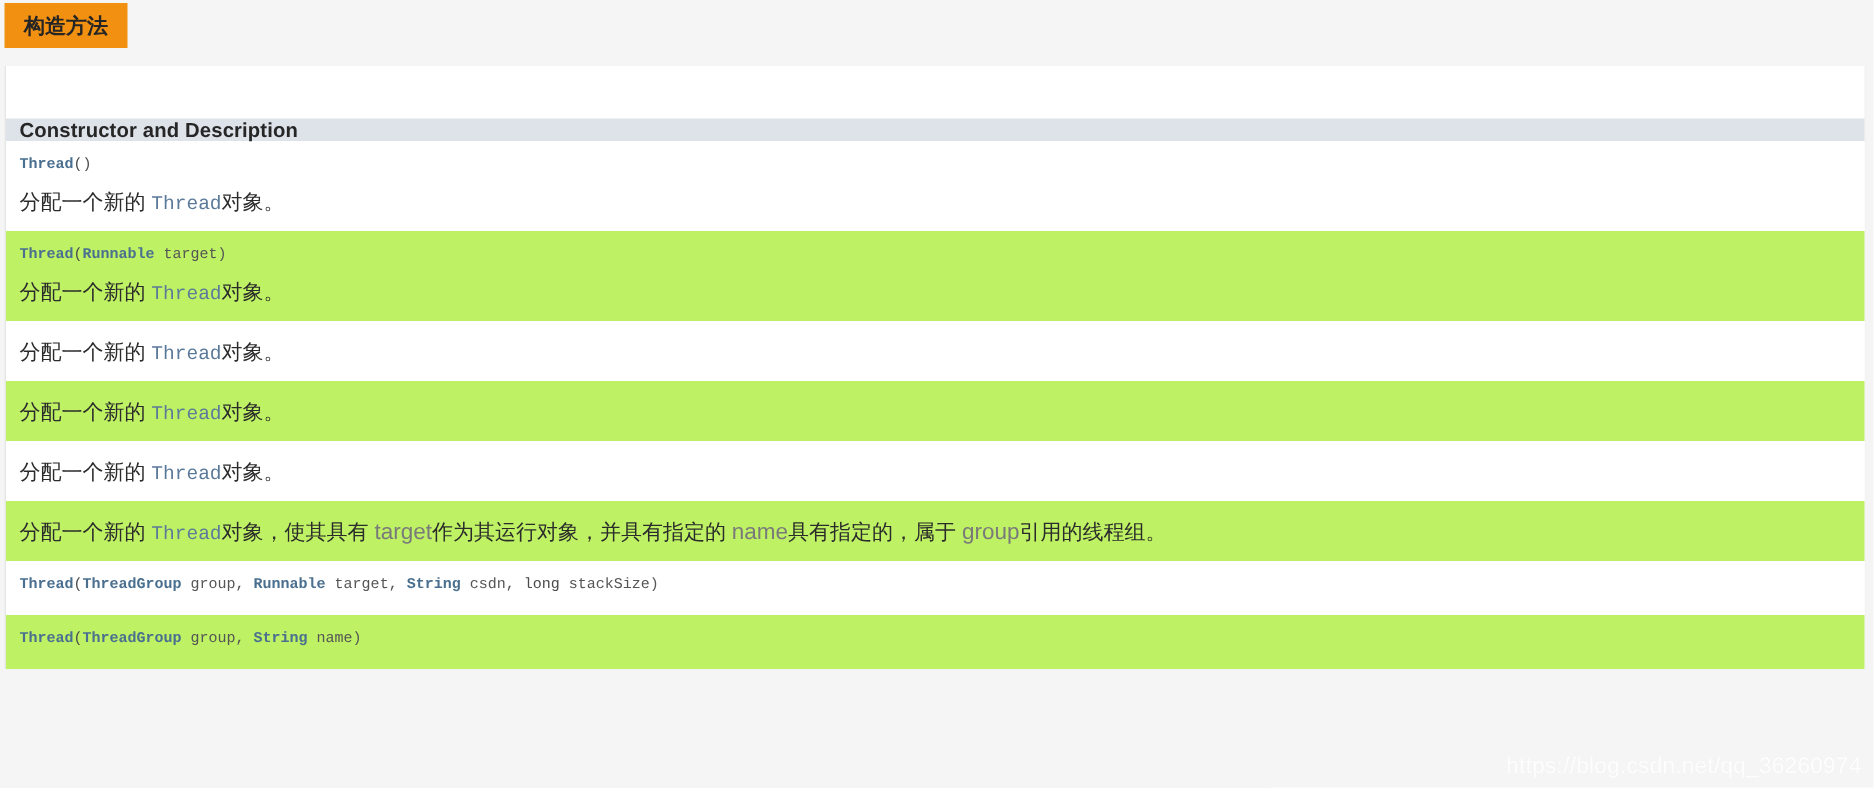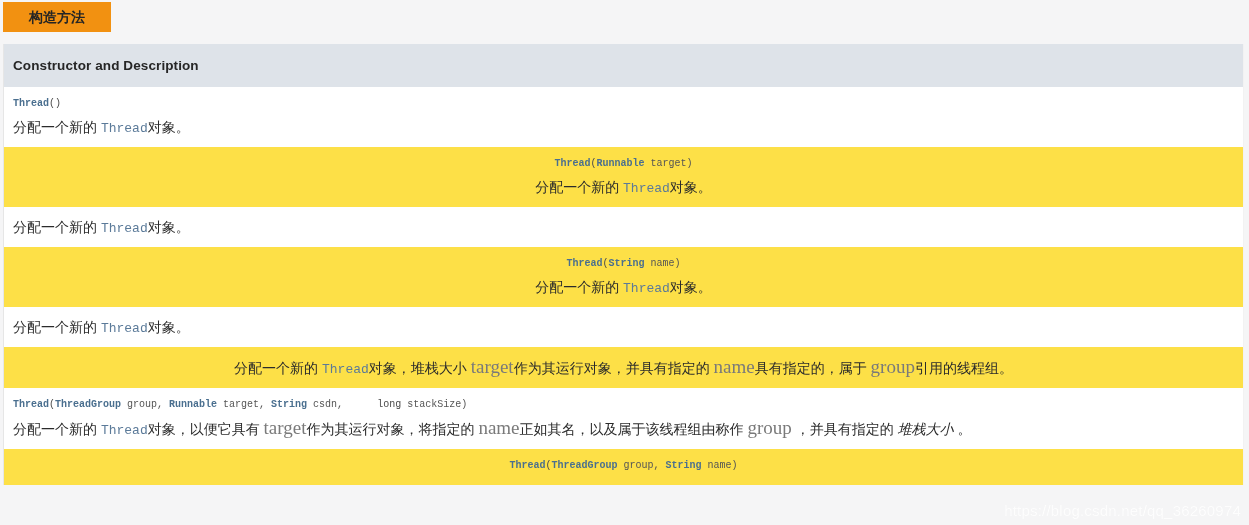--- a/index.html
+++ b/index.html
@@ -26,61 +26,61 @@
   }
   .tab {
     position: absolute;
     left: 3px;
     top: 2px;
     height: 30px;
     background: #f29111;
     color: #252525;
     font-size: 14px;
     font-weight: bold;
-    padding: 0 26px;
+    padding: 0 13px;
     display: flex;
     align-items: center;
     box-sizing: border-box;
     line-height: 1;
   }
 
   
   .table-wrap {
     position: absolute;
     left: 3px;
     top: 44px;
     width: 1241px;
     border-left: 1px solid #e6e6e6;
     border-right: 1px solid #f2f2f2;
     box-sizing: border-box;
     background: #ffffff;
   }
   .table-head {
-    height: 43px;
+    height: 15px;
     background: #dee3e9;
     display: flex;
     align-items: center;
     padding-left: 9px;
     box-sizing: border-box;
+    margin-top: 35px;
   }
   .table-head-label {
     font-size: 13.5px;
     font-weight: bold;
     color: #262626;
     letter-spacing: 0.1px;
   }
 
   .row {
     padding: 7px 9px 9px 9px;
     box-sizing: border-box;
     background: #ffffff;
   }
   .row.alt {
-    background: #fde047;
-    text-align: center;
+    background: #bef264;
   }
 
   .sig {
     font-family: "Liberation Mono", "DejaVu Sans Mono", monospace;
     font-size: 10px;
     line-height: 20px;
     white-space: pre;
     color: #4a4a4a;
   }
   .sig .type {
@@ -88,38 +88,37 @@
     font-weight: bold;
   }
   .sig .punct {
     color: #4a4a4a;
   }
   .sig .param {
     color: #555555;
   }
   .sig .kw {
     color: #4a4a4a;
-    margin-left: 28px;
   }
 
   .desc {
     font-size: 14px;
     line-height: 18px;
     color: #2b2b2b;
     margin-top: 4px;
     white-space: pre-wrap;
   }
   .desc .codelink {
     font-family: "Liberation Mono", "DejaVu Sans Mono", monospace;
     font-size: 13px;
     color: #5b7a99;
   }
   .desc .code {
-    font-family: Liberation Serif, serif;
-    font-size: 19px;
+    font-family: Liberation Sans, sans-serif;
+    font-size: 15px;
     color: #7a7a7a;
   }
   .desc .em {
     font-style: italic;
     color: #2b2b2b;
   }
 
   
   .watermark {
     position: absolute;
@@ -153,32 +152,30 @@
         <div class="desc"><span>分配一个新的 </span><span class="codelink">Thread</span><span>对象。</span></div>
       </div>
       <div class="row alt">
         <div class="sig"><span class="type">Thread</span><span class="punct">(</span><span class="type">Runnable</span><span class="param"> target)</span></div>
         <div class="desc"><span>分配一个新的 </span><span class="codelink">Thread</span><span>对象。</span></div>
       </div>
       <div class="row">
         <div class="desc"><span>分配一个新的 </span><span class="codelink">Thread</span><span>对象。</span></div>
       </div>
       <div class="row alt">
-        <div class="sig"><span class="type">Thread</span><span class="punct">(</span><span class="type">String</span><span class="param"> name)</span></div>
         <div class="desc"><span>分配一个新的 </span><span class="codelink">Thread</span><span>对象。</span></div>
       </div>
       <div class="row">
         <div class="desc"><span>分配一个新的 </span><span class="codelink">Thread</span><span>对象。</span></div>
       </div>
       <div class="row alt">
-        <div class="desc"><span>分配一个新的 </span><span class="codelink">Thread</span><span>对象，堆栈大小 </span><span class="code">target</span><span>作为其运行对象，并具有指定的 </span><span class="code">name</span><span>具有指定的，属于 </span><span class="code">group</span><span>引用的线程组。</span></div>
+        <div class="desc"><span>分配一个新的 </span><span class="codelink">Thread</span><span>对象，使其具有 </span><span class="code">target</span><span>作为其运行对象，并具有指定的 </span><span class="code">name</span><span>具有指定的，属于 </span><span class="code">group</span><span>引用的线程组。</span></div>
       </div>
       <div class="row">
         <div class="sig"><span class="type">Thread</span><span class="punct">(</span><span class="type">ThreadGroup</span><span class="param"> group, </span><span class="type">Runnable</span><span class="param"> target, </span><span class="type">String</span><span class="param"> csdn, </span><span class="kw">long</span><span class="param"> stackSize)</span></div>
-        <div class="desc"><span>分配一个新的 </span><span class="codelink">Thread</span><span>对象，以便它具有 </span><span class="code">target</span><span>作为其运行对象，将指定的 </span><span class="code">name</span><span>正如其名，以及属于该线程组由称作 </span><span class="code">group</span><span> ，并具有指定的 </span><span class="em">堆栈大小</span><span> 。</span></div>
       </div>
       <div class="row alt">
         <div class="sig"><span class="type">Thread</span><span class="punct">(</span><span class="type">ThreadGroup</span><span class="param"> group, </span><span class="type">String</span><span class="param"> name)</span></div>
       </div>
     </div>
 </div>
 
 <div class="watermark">https://blog.csdn.net/qq_36260974</div>
 
 </body></html>

